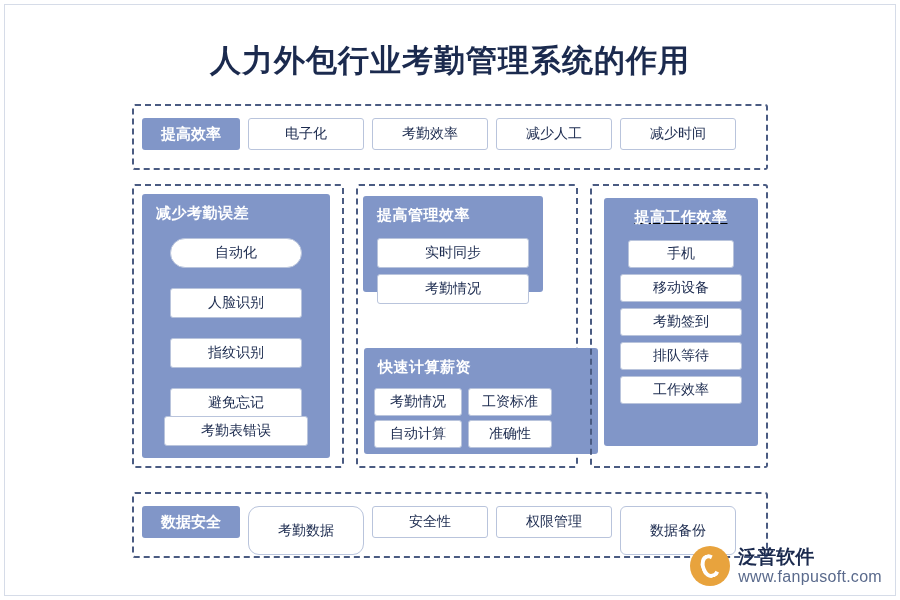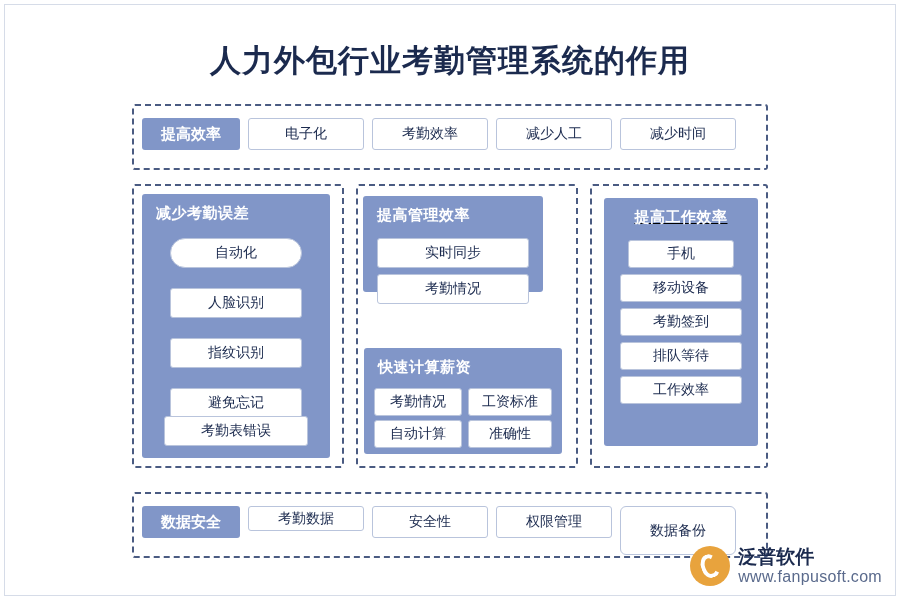--- a/index.html
+++ b/index.html
@@ -157,21 +157,21 @@
   </div>
 </div>
 
 <div class="dashed" style="left:356px; top:184px; width:222px; height:284px;">
   <div class="panel" style="left:5px; top:10px; width:180px; height:96px;">
     <div class="panel-title left">提高管理效率</div>
     <div class="chip" style="left:14px; top:42px; width:152px; height:30px;">实时同步</div>
     <div class="chip" style="left:14px; top:78px; width:152px; height:30px;">考勤情况</div>
   </div>
 
-  <div class="panel" style="left:6px; top:162px; width:198px; height:106px;">
+  <div class="panel" style="left:6px; top:162px; width:234px; height:106px;">
     <div class="panel-title left">快速计算薪资</div>
     <div class="chip" style="left:10px; top:40px; width:88px; height:28px;">考勤情况</div>
     <div class="chip" style="left:104px; top:40px; width:84px; height:28px;">工资标准</div>
     <div class="chip" style="left:10px; top:72px; width:88px; height:28px;">自动计算</div>
     <div class="chip" style="left:104px; top:72px; width:84px; height:28px;">准确性</div>
   </div>
 </div>
 
 <div class="dashed" style="left:590px; top:184px; width:178px; height:284px;">
   <div class="panel" style="left:12px; top:12px; width:154px; height:248px;text-decoration:underline;">
@@ -179,21 +179,21 @@
     <div class="chip" style="left:24px; top:42px; width:106px; height:28px;">手机</div>
     <div class="chip" style="left:16px; top:76px; width:122px; height:28px;">移动设备</div>
     <div class="chip" style="left:16px; top:110px; width:122px; height:28px;">考勤签到</div>
     <div class="chip" style="left:16px; top:144px; width:122px; height:28px;">排队等待</div>
     <div class="chip" style="left:16px; top:178px; width:122px; height:28px;">工作效率</div>
   </div>
 </div>
 
 <div class="dashed" style="left:132px; top:492px; width:636px; height:66px;">
   <div class="badge" style="left:8px; top:12px; width:98px; height:32px;">数据安全</div>
-  <div class="chip" style="left:114px; top:12px; width:116px; height:25px;">考勤数据</div>
+  <div class="chip" style="left:114px; top:12px; width:116px; height:49px;border-radius:11px;">考勤数据</div>
   <div class="chip" style="left:238px; top:12px; width:116px; height:32px;">安全性</div>
   <div class="chip" style="left:362px; top:12px; width:116px; height:32px;">权限管理</div>
   <div class="chip" style="left:486px; top:12px; width:116px; height:49px;border-radius:6px;">数据备份</div>
 </div>
 
 <div class="logo">
   <div class="logo-mark"></div>
   <div class="logo-text">
     <div class="logo-name">泛普软件</div>
     <div class="logo-url">www.fanpusoft.com</div>

